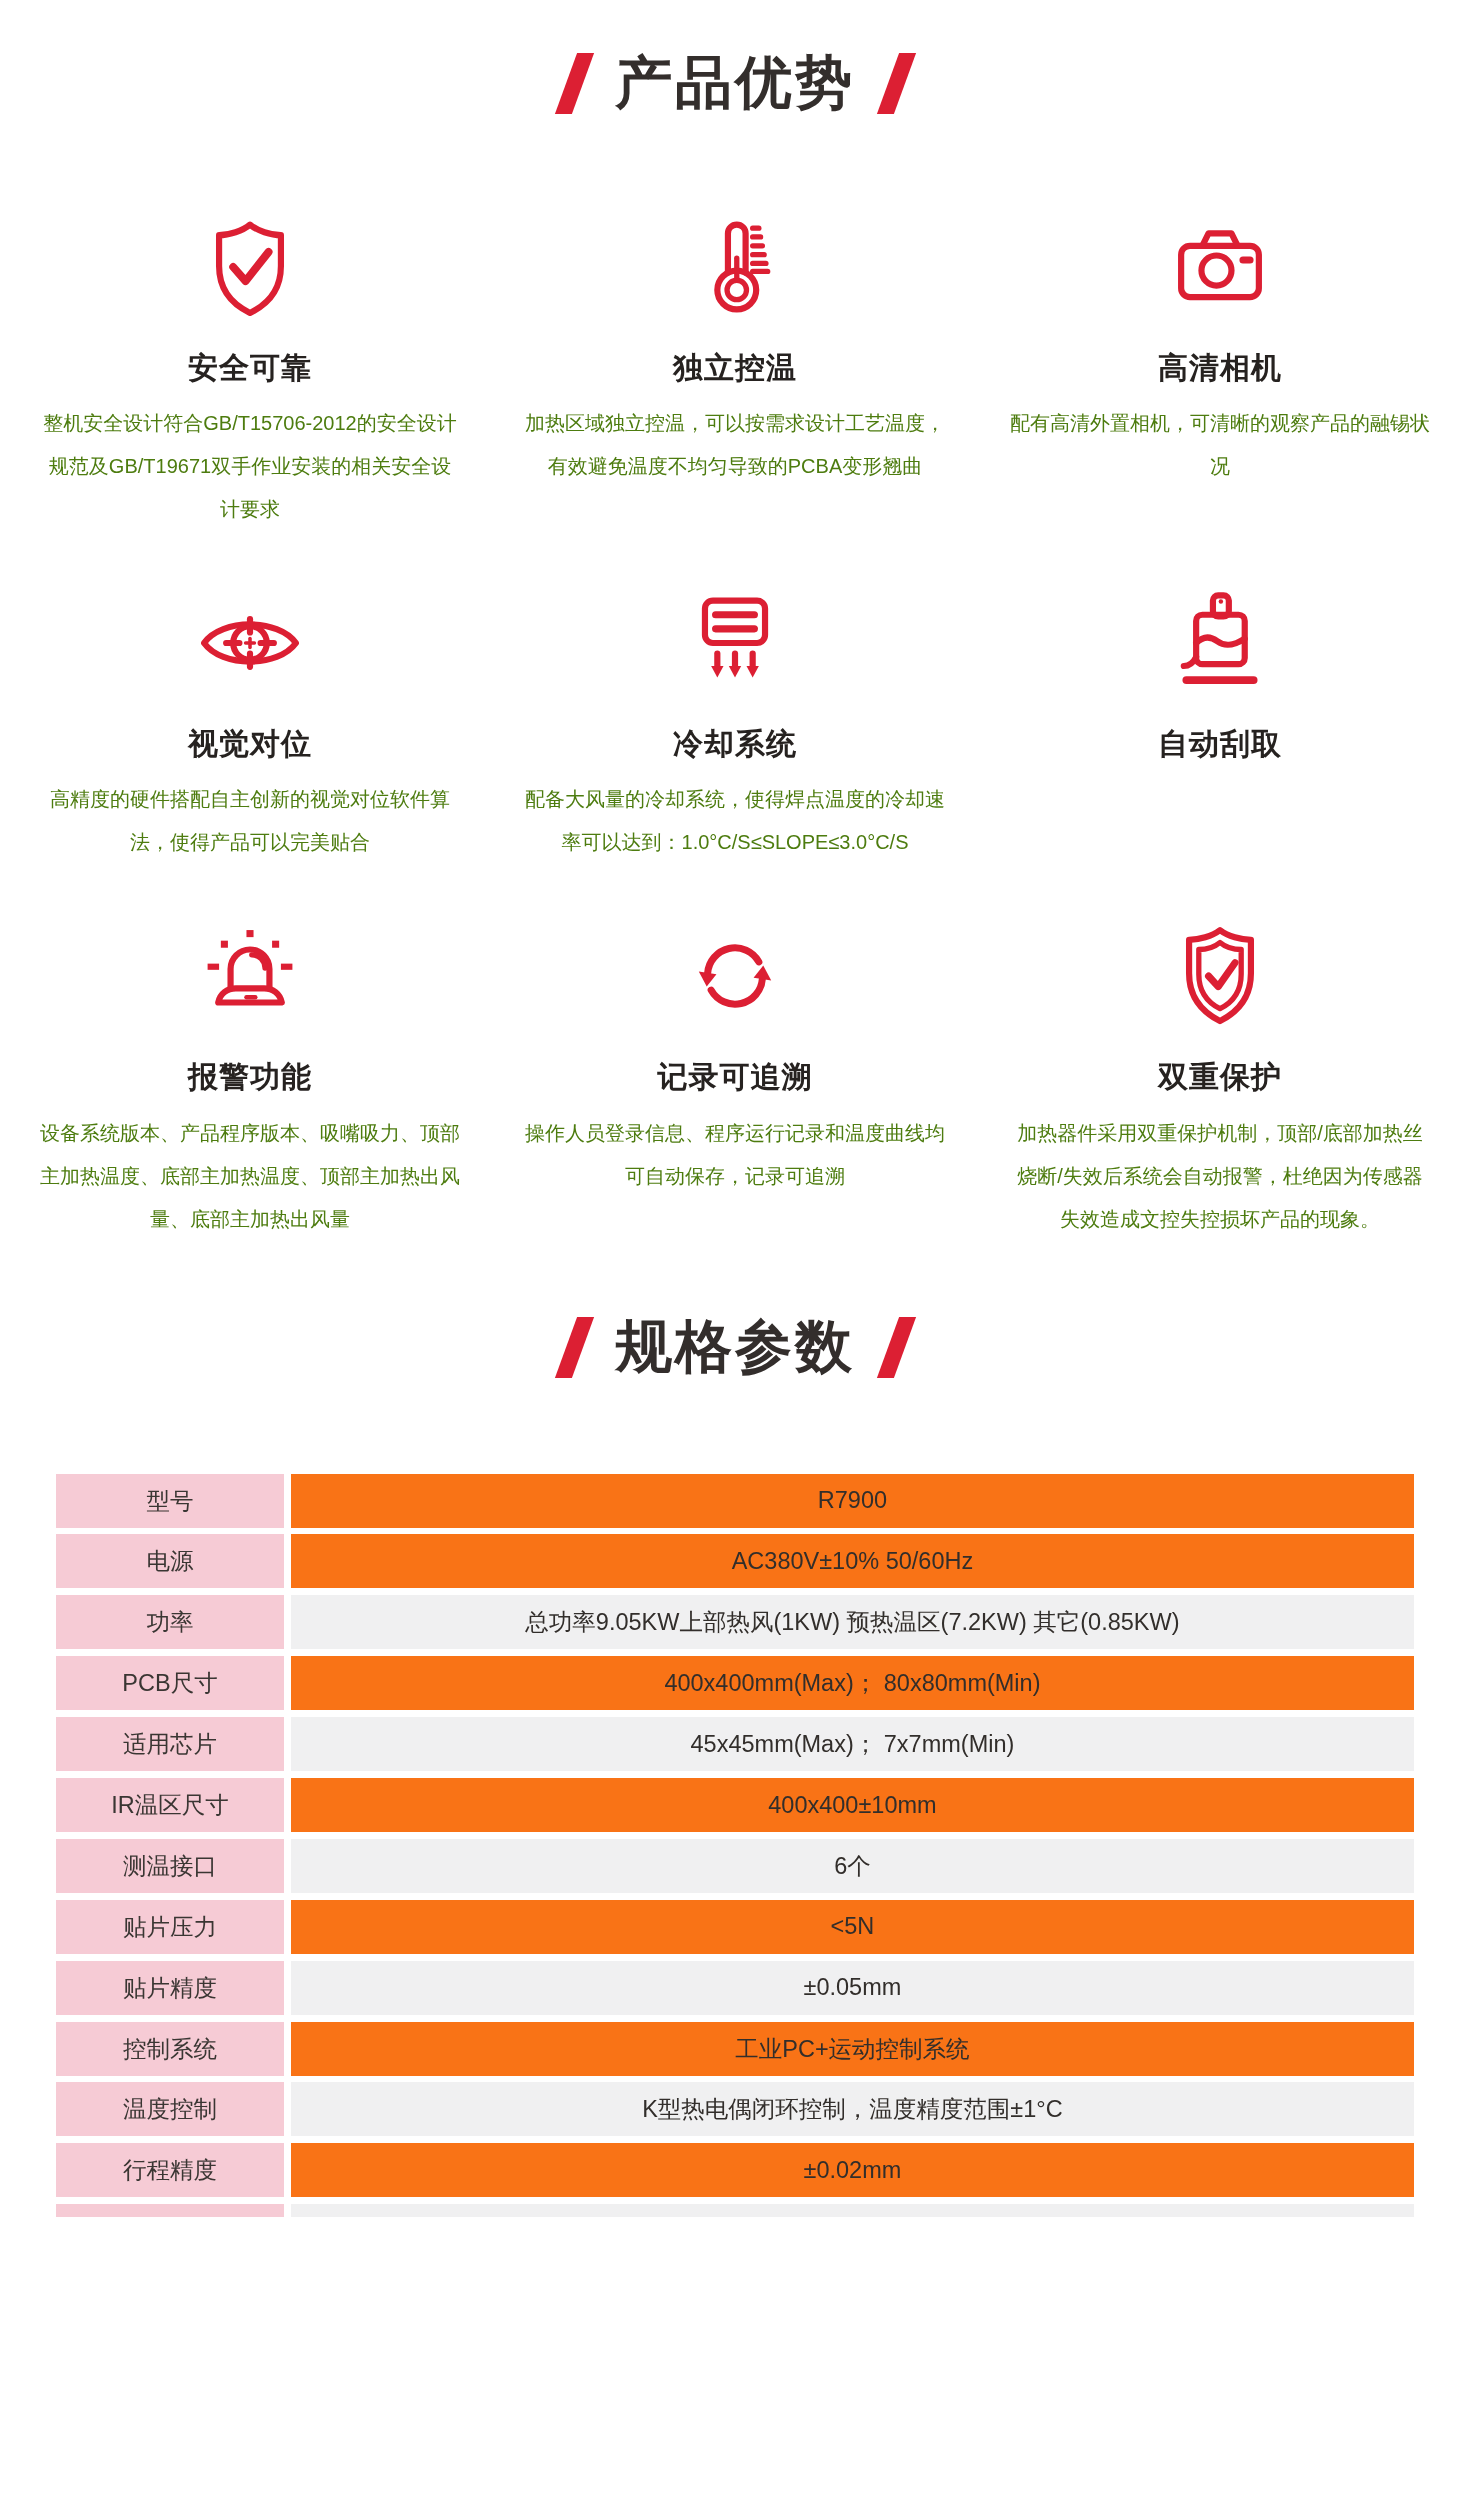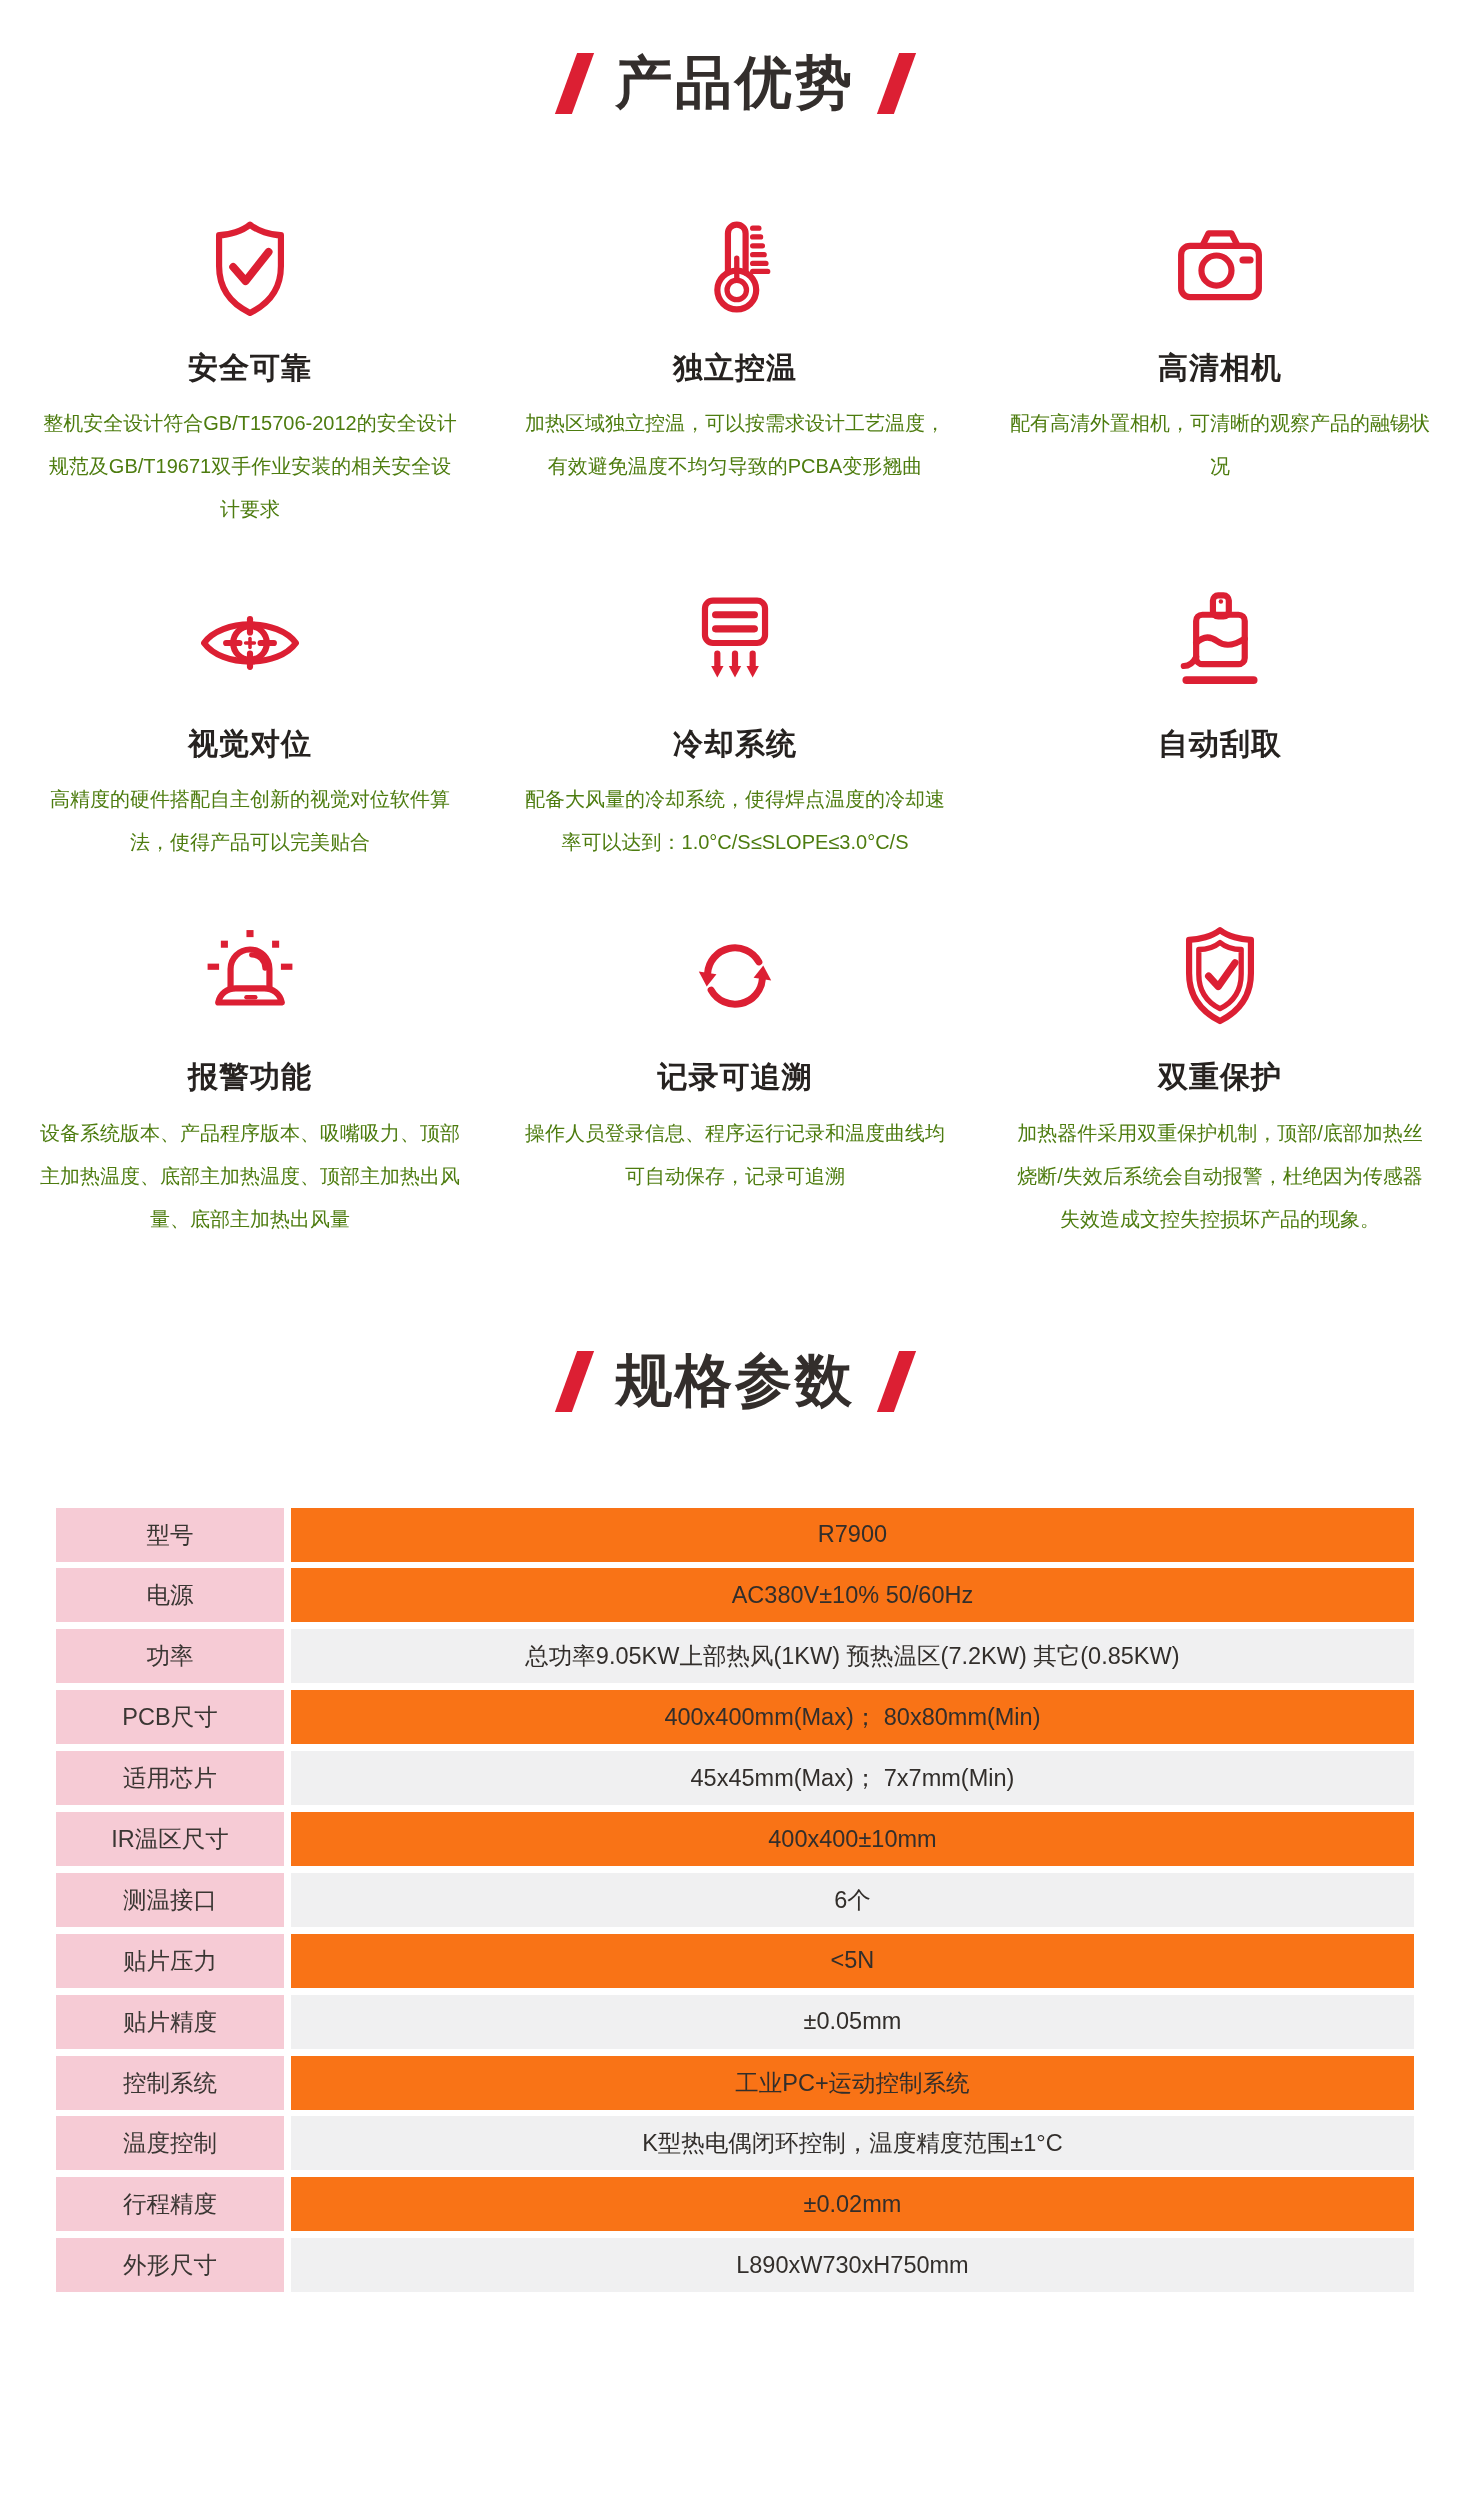--- a/index.html
+++ b/index.html
@@ -3,27 +3,27 @@
 <meta charset="utf-8">
 <style>
   html,body { margin:0; padding:0; }
   body {
     --accent:#DC1F33;
     --pink:#F6CBD5;
     --rowalt:#F0F0F1;
     background:#fff;
     font-family:"Liberation Sans","DejaVu Sans",sans-serif;
   }
-  .page { position:relative; width:1470px; height:2515px; background:#fff; overflow:hidden; }
+  .page { position:relative; width:1470px; height:2217px; background:#fff; overflow:hidden; }
 
   .section-title { display:flex; align-items:center; justify-content:center; gap:33px; }
   .section-title .txt { font-size:57px; font-weight:700; color:#332E2C; letter-spacing:2.9px; }
   .slash { width:16.7px; height:61px; background:var(--accent); transform:skewX(-20deg); }
   .adv-title { margin-top:45px; }
-  .specs-title { margin-top:102px; }
+  .specs-title { margin-top:68px; }
 
   .features {
     margin-top:90px;
     display:grid;
     grid-template-columns:repeat(3,421px);
     column-gap:64px;
     row-gap:57px;
     justify-content:center;
   }
   .feature { display:flex; flex-direction:column; align-items:center; text-align:center; }

